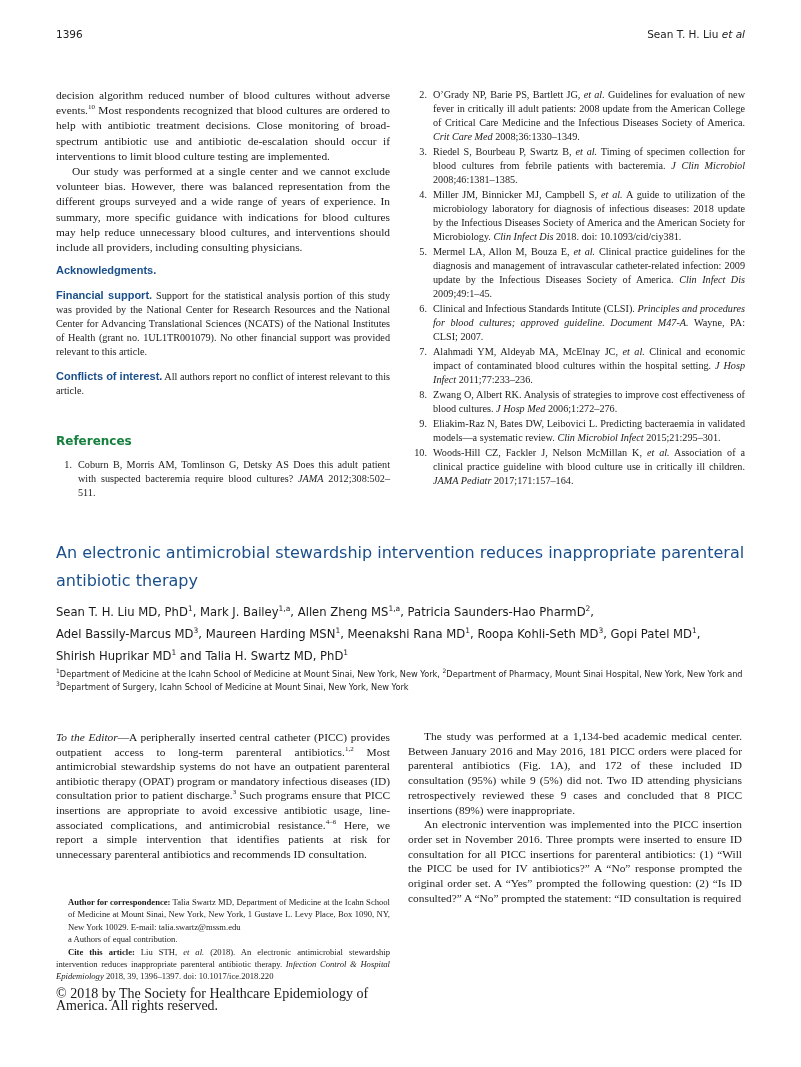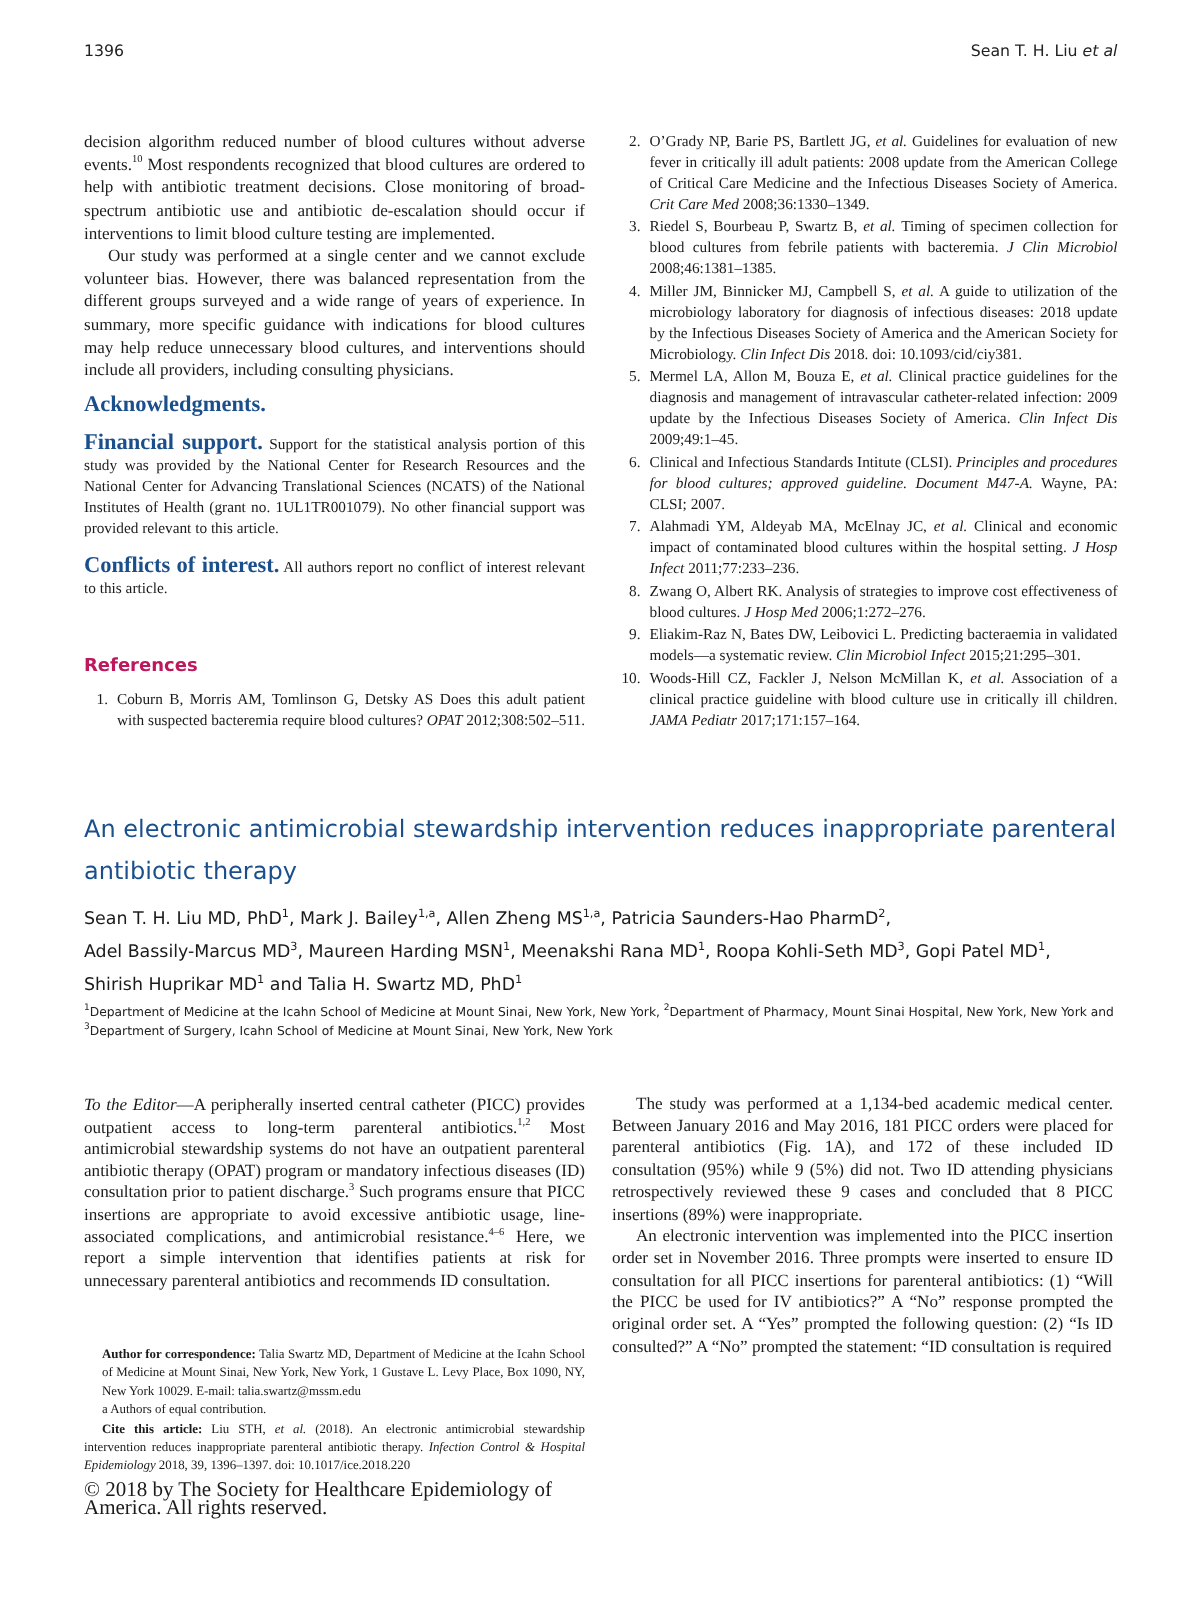--- a/index.html
+++ b/index.html
@@ -5,26 +5,26 @@
   html, body { margin: 0; padding: 0; background: #ffffff; }
   body { width: 801px; height: 1067px; position: relative; overflow: hidden; color: #1a1a1a; font-family: "Liberation Serif", "DejaVu Serif", serif; }
   .running-head { position: absolute; top: 28px; font-size: 10.5px; font-family: "DejaVu Sans", sans-serif; color: #222; }
   .page-num { left: 56px; }
   .running-author { right: 56px; }
   .col { position: absolute; width: 334px; font-size: 11.4px; line-height: 15.2px; text-align: justify; }
   .col-left { left: 56px; top: 88px; }
   .col-right { left: 411px; top: 88px; }
   p { margin: 0; }
   .indent { text-indent: 16px; }
-  .blue-head { color: #1a4f8b; font-family: Liberation Serif, serif; font-weight: bold; font-size: 15px; }
+  .blue-head { color: #1a4f8b; font-family: Liberation Sans, sans-serif; font-weight: bold; font-size: 11px; }
   .small { font-size: 10.2px; line-height: 14px; }
   .ack { margin-top: 8px; }
   .fin { margin-top: 10px; }
   .coi { margin-top: 10px; }
-  .refs-title { margin-top: 36px; color: #be185d; font-family: "DejaVu Sans", sans-serif; font-weight: bold; font-size: 12px; }
+  .refs-title { margin-top: 36px; color: #15803d; font-family: "DejaVu Sans", sans-serif; font-weight: bold; font-size: 12px; }
   ol.refs { margin: 8px 0 0 0; padding: 0; list-style: none; font-size: 10.2px; line-height: 14px; }
   ol.refs li { display: flex; margin-bottom: 1px; }
   ol.refs li .num { width: 22px; flex: none; text-align: right; padding-right: 6px; box-sizing: border-box; }
   ol.refs li .txt { flex: 1; text-align: justify; }
   .col-right ol.refs { margin-top: 0; }
   .article-title { position: absolute; left: 56px; top: 528px; width: 700px; color: #1a4f8b; font-family: "DejaVu Sans", sans-serif; font-size: 16px; line-height: 28px; font-weight: normal; }
   .authors { position: absolute; left: 56px; top: 601px; width: 720px; font-family: "DejaVu Sans", sans-serif; font-size: 11.6px; line-height: 22px; color: #1a1a1a; }
   .authors sup { font-size: 7.5px; }
   .affil { position: absolute; left: 56px; top: 668px; width: 720px; font-family: "DejaVu Sans", sans-serif; font-size: 8.2px; line-height: 13px; color: #222; }
   .affil sup { font-size: 6px; }
@@ -49,21 +49,21 @@
   <div class="ack blue-head">Acknowledgments.</div>
 
   <p class="fin small"><span class="blue-head">Financial support.</span><span> Support for the statistical analysis portion of this study was provided by the National Center for Research Resources and the National Center for Advancing Translational Sciences (NCATS) of the National Institutes of Health (grant no. 1UL1TR001079). No other financial support was provided relevant to this article.</span></p>
 
   <p class="coi small"><span class="blue-head">Conflicts of interest.</span><span> All authors report no conflict of interest relevant to this article.</span></p>
 
   <div class="refs-title">References</div>
   <ol class="refs">
     <li>
       <span class="num">1.</span>
-      <span class="txt"><span>Coburn B, Morris AM, Tomlinson G, Detsky AS Does this adult patient with suspected bacteremia require blood cultures? </span><i>OPAT</i><span> 2012;308:502–511.</span></span>
+      <span class="txt"><span>Coburn B, Morris AM, Tomlinson G, Detsky AS Does this adult patient with suspected bacteremia require blood cultures? </span><i>JAMA</i><span> 2012;308:502–511.</span></span>
     </li>
   </ol>
 </div>
 
 <div class="col col-right">
   <ol class="refs">
     <li>
         <span class="num">2.</span>
         <span class="txt"><span>O’Grady NP, Barie PS, Bartlett JG, </span><i>et al.</i><span> Guidelines for evaluation of new fever in critically ill adult patients: 2008 update from the American College of Critical Care Medicine and the Infectious Diseases Society of America. </span><i>Crit Care Med</i><span> 2008;36:1330–1349.</span></span>
       </li>

